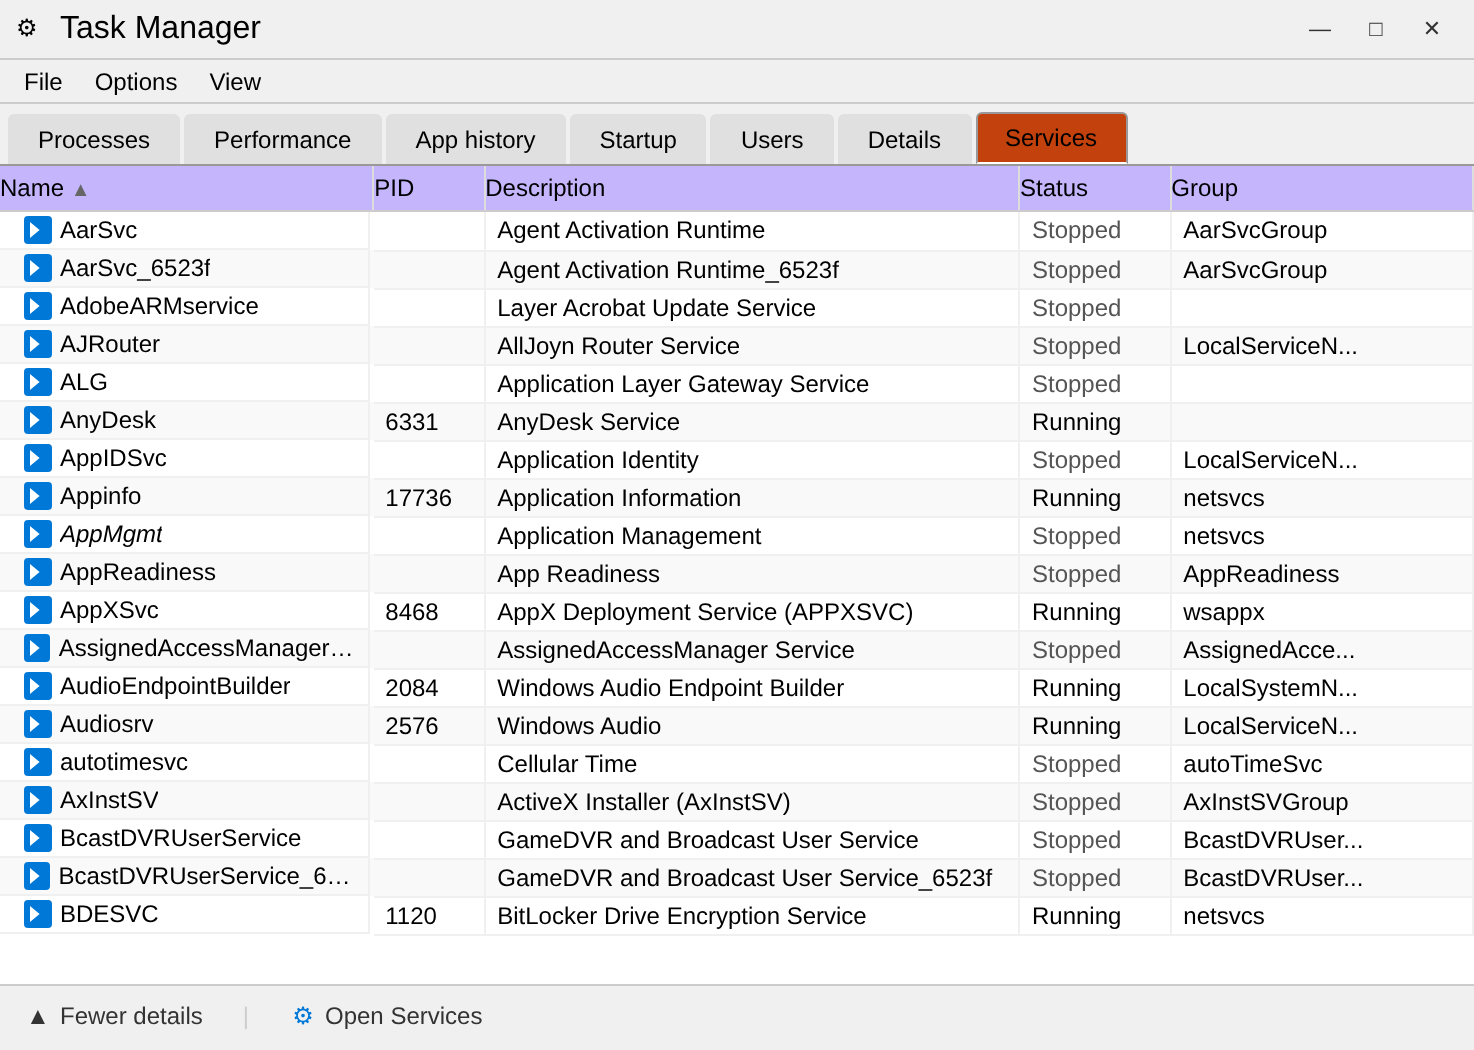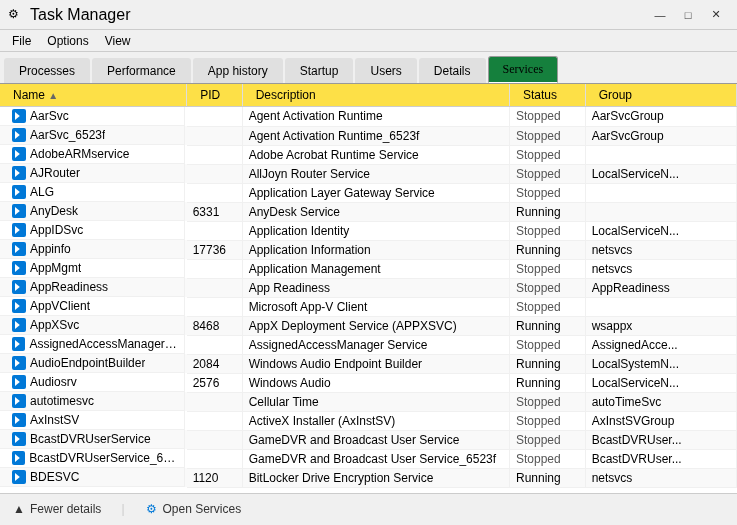--- a/index.html
+++ b/index.html
@@ -73,48 +73,47 @@
       padding: 5px 14px;
       cursor: pointer;
       font-size: 12px;
       border: 1px solid transparent;
       border-bottom: none;
       background: #e0e0e0;
       margin-right: 2px;
       border-radius: 3px 3px 0 0;
     }
     .tab.active {
-      background: #15803d;
+      background: #c2410c;
       border: 1px solid #999;
       border-bottom: 1px solid white;
       z-index: 1;
-      font-family: Liberation Serif, serif;
     }
     .main-content {
       background: #ffffff;
       height: calc(525px - 30px - 22px - 34px - 30px);
       display: flex;
       flex-direction: column;
       overflow: hidden;
     }
     .table-container {
       flex: 1;
       overflow-y: auto;
       overflow-x: hidden;
     }
     table {
       width: 100%;
       border-collapse: collapse;
       font-size: 12px;
     }
     thead th {
-      background: #fde047;
+      background: #c4b5fd;
       border-bottom: 1px solid #ccc;
       border-right: 1px solid #ddd;
-      padding: 4px 13px;
+      padding: 4px 0;
       text-align: left;
       font-weight: normal;
       position: sticky;
       top: 0;
       cursor: pointer;
     }
     tbody tr:nth-child(even) { background: #f9f9f9; }
     tbody td {
       padding: 2px 6px;
       border-bottom: 1px solid #f0f0f0;
@@ -246,21 +245,21 @@
             <td class="col-desc">Agent Activation Runtime_6523f</td>
             <td class="col-status" style="color: rgb(85, 85, 85);">Stopped</td>
             <td class="col-group">AarSvcGroup</td>
           </tr>
           <tr>
             <td class="col-name" style="display: flex; align-items: center; overflow: hidden;">
               <span class="service-icon"></span>
               <span style="overflow: hidden; text-overflow: ellipsis; white-space: nowrap;">AdobeARMservice</span>
             </td>
             <td class="col-pid"></td>
-            <td class="col-desc">Adobe Acrobat Runtime Service</td>
+            <td class="col-desc">Layer Acrobat Update Service</td>
             <td class="col-status" style="color: rgb(85, 85, 85);">Stopped</td>
             <td class="col-group"></td>
           </tr>
           <tr>
             <td class="col-name" style="display: flex; align-items: center; overflow: hidden;">
               <span class="service-icon"></span>
               <span style="overflow: hidden; text-overflow: ellipsis; white-space: nowrap;">AJRouter</span>
             </td>
             <td class="col-pid"></td>
             <td class="col-desc">AllJoyn Router Service</td>
@@ -301,48 +300,38 @@
             <td class="col-name" style="display: flex; align-items: center; overflow: hidden;">
               <span class="service-icon"></span>
               <span style="overflow: hidden; text-overflow: ellipsis; white-space: nowrap;">Appinfo</span>
             </td>
             <td class="col-pid">17736</td>
             <td class="col-desc">Application Information</td>
             <td class="col-status" style="color: rgb(0, 0, 0);">Running</td>
             <td class="col-group">netsvcs</td>
           </tr>
           <tr>
-            <td class="col-name" style="display: flex; align-items: center; overflow: hidden;">
+            <td class="col-name" style="display: flex; align-items: center; overflow: hidden; font-style: italic;">
               <span class="service-icon"></span>
               <span style="overflow: hidden; text-overflow: ellipsis; white-space: nowrap;">AppMgmt</span>
             </td>
             <td class="col-pid"></td>
             <td class="col-desc">Application Management</td>
             <td class="col-status" style="color: rgb(85, 85, 85);">Stopped</td>
             <td class="col-group">netsvcs</td>
           </tr>
           <tr>
             <td class="col-name" style="display: flex; align-items: center; overflow: hidden;">
               <span class="service-icon"></span>
               <span style="overflow: hidden; text-overflow: ellipsis; white-space: nowrap;">AppReadiness</span>
             </td>
             <td class="col-pid"></td>
             <td class="col-desc">App Readiness</td>
             <td class="col-status" style="color: rgb(85, 85, 85);">Stopped</td>
             <td class="col-group">AppReadiness</td>
-          </tr>
-          <tr>
-            <td class="col-name" style="display: flex; align-items: center; overflow: hidden;">
-              <span class="service-icon"></span>
-              <span style="overflow: hidden; text-overflow: ellipsis; white-space: nowrap;">AppVClient</span>
-            </td>
-            <td class="col-pid"></td>
-            <td class="col-desc">Microsoft App-V Client</td>
-            <td class="col-status" style="color: rgb(85, 85, 85);">Stopped</td>
-            <td class="col-group"></td>
           </tr>
           <tr>
             <td class="col-name" style="display: flex; align-items: center; overflow: hidden;">
               <span class="service-icon"></span>
               <span style="overflow: hidden; text-overflow: ellipsis; white-space: nowrap;">AppXSvc</span>
             </td>
             <td class="col-pid">8468</td>
             <td class="col-desc">AppX Deployment Service (APPXSVC)</td>
             <td class="col-status" style="color: rgb(0, 0, 0);">Running</td>
             <td class="col-group">wsappx</td>

